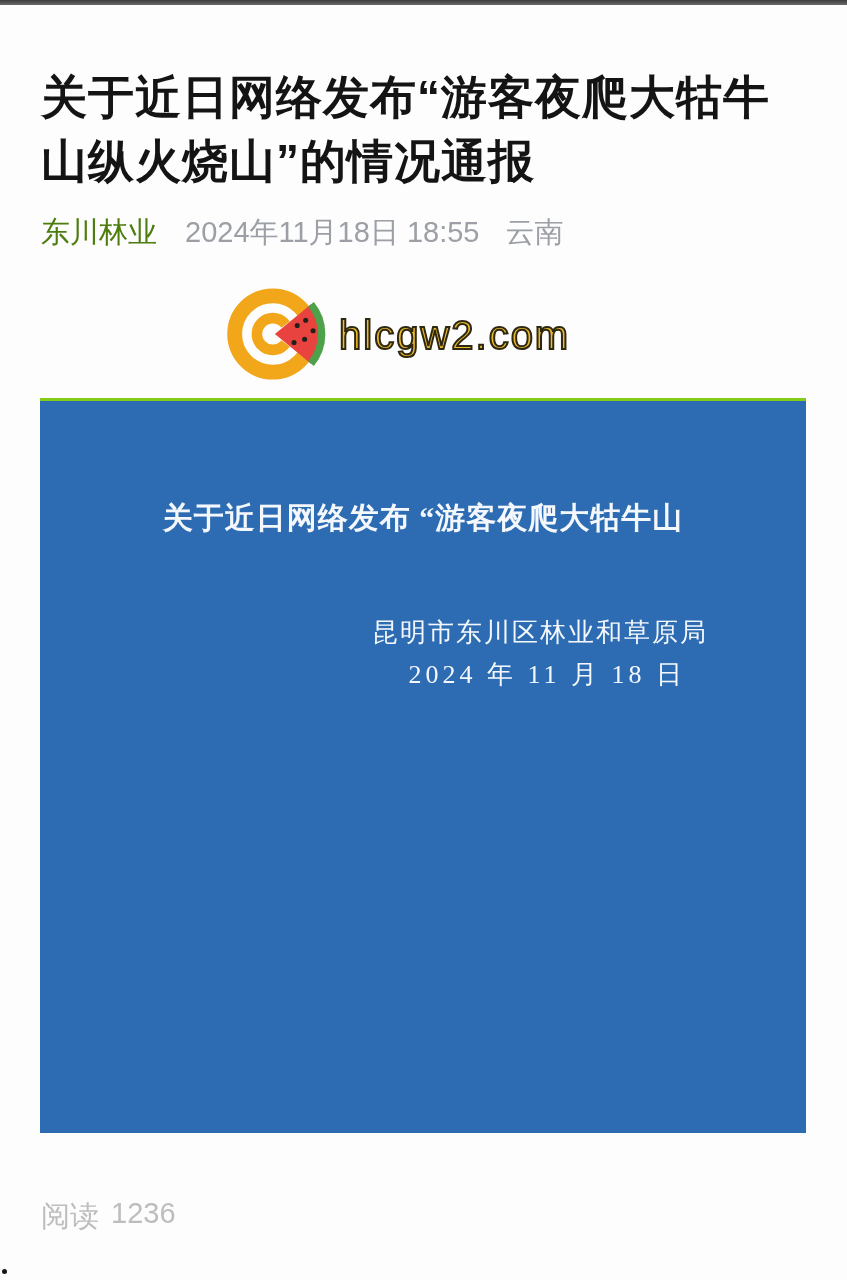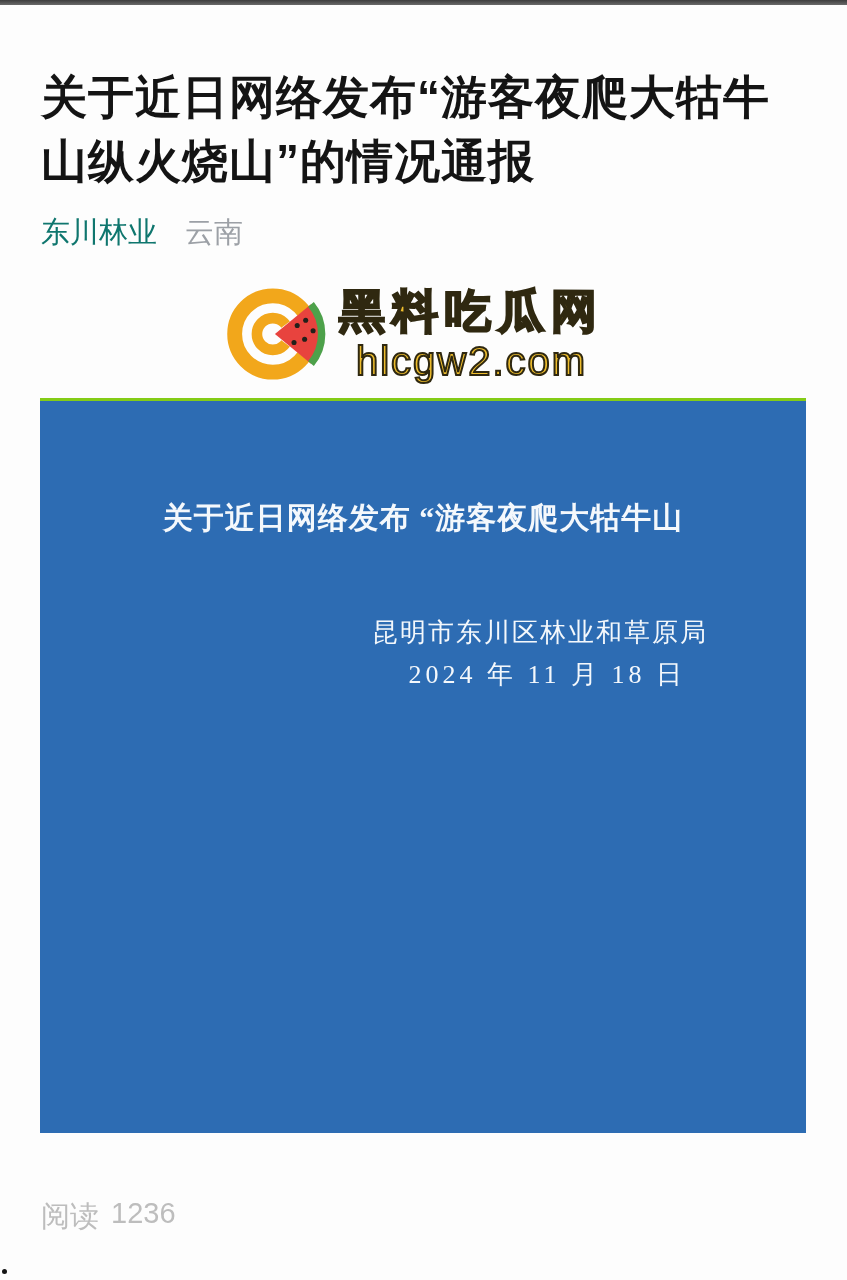--- a/index.html
+++ b/index.html
@@ -26,21 +26,21 @@
     letter-spacing:1px;
   }
 
   
   .byline {
     margin-top:20px;
     display:flex;
     align-items:baseline;
     font-size:29px;
   }
-  .byline .account { color:#0f766e; margin-right:28px; }
+  .byline .account { color:#4d7c0f; margin-right:28px; }
   .byline .pub-date { color:#9ca0a6; margin-right:26px; }
   .byline .pub-location { color:#9ca0a6; }
 
   
   .watermark {
     margin-top:26px;
     margin-left:182px;
     display:flex;
     align-items:center;
     height:110px;
@@ -127,20 +127,21 @@
 <div class="top-bar"></div>
 
 <div class="content">
 
   <h1 class="article-title"><span>关于近日网络发布“游客夜爬大牯牛</span><br>
     <span>山纵火烧山”的情况通报</span>
   </h1>
 
   <div class="byline">
     <span class="account">东川林业</span>
+    <span class="pub-date">2024年11月18日 18:55</span>
     <span class="pub-location">云南</span>
   </div>
 
   <div class="watermark">
     <svg class="wm-icon" viewBox="0 0 100 100">
 
       <circle cx="47" cy="50" r="36" fill="none" stroke="#f2a71b" stroke-width="14"></circle>
 
       <circle cx="47" cy="50" r="15" fill="none" stroke="#f2a71b" stroke-width="10"></circle>
 
@@ -148,21 +149,20 @@
 
       <path d="M49,50 L83,22 A44,44 0 0 1 83,78 Z" fill="#e8433e"></path>
       <path d="M83,22 A44,44 0 0 1 83,78" fill="none" stroke="#4da14a" stroke-width="7"></path>
       <circle cx="70" cy="42" r="2.4" fill="#23201a"></circle>
       <circle cx="78" cy="37" r="2.4" fill="#23201a"></circle>
       <circle cx="77" cy="55" r="2.4" fill="#23201a"></circle>
       <circle cx="67" cy="58" r="2.4" fill="#23201a"></circle>
       <circle cx="85" cy="47" r="2.4" fill="#23201a"></circle>
     </svg>
     <div class="wm-text">
-      <div class="wm-name">黑料吃瓜网</div>
       <div class="wm-url">hlcgw2.com</div>
     </div>
   </div>
 
   <div class="notice">
     <div class="notice-title"><span>关于近日网络发布 “游客夜爬大牯牛山</span><br>
     </div>
     <div class="notice-sign">
       <div class="sign-org">昆明市东川区林业和草原局</div>
       <div class="sign-date">2024 年 11 月 18 日</div>

